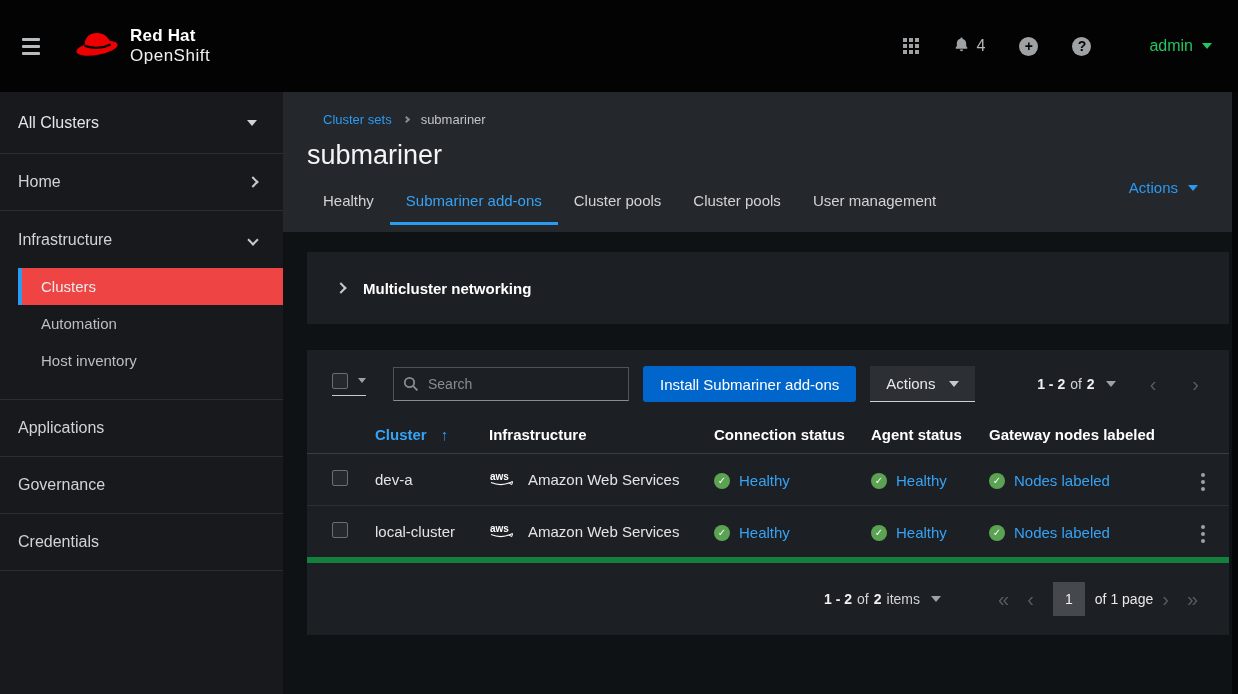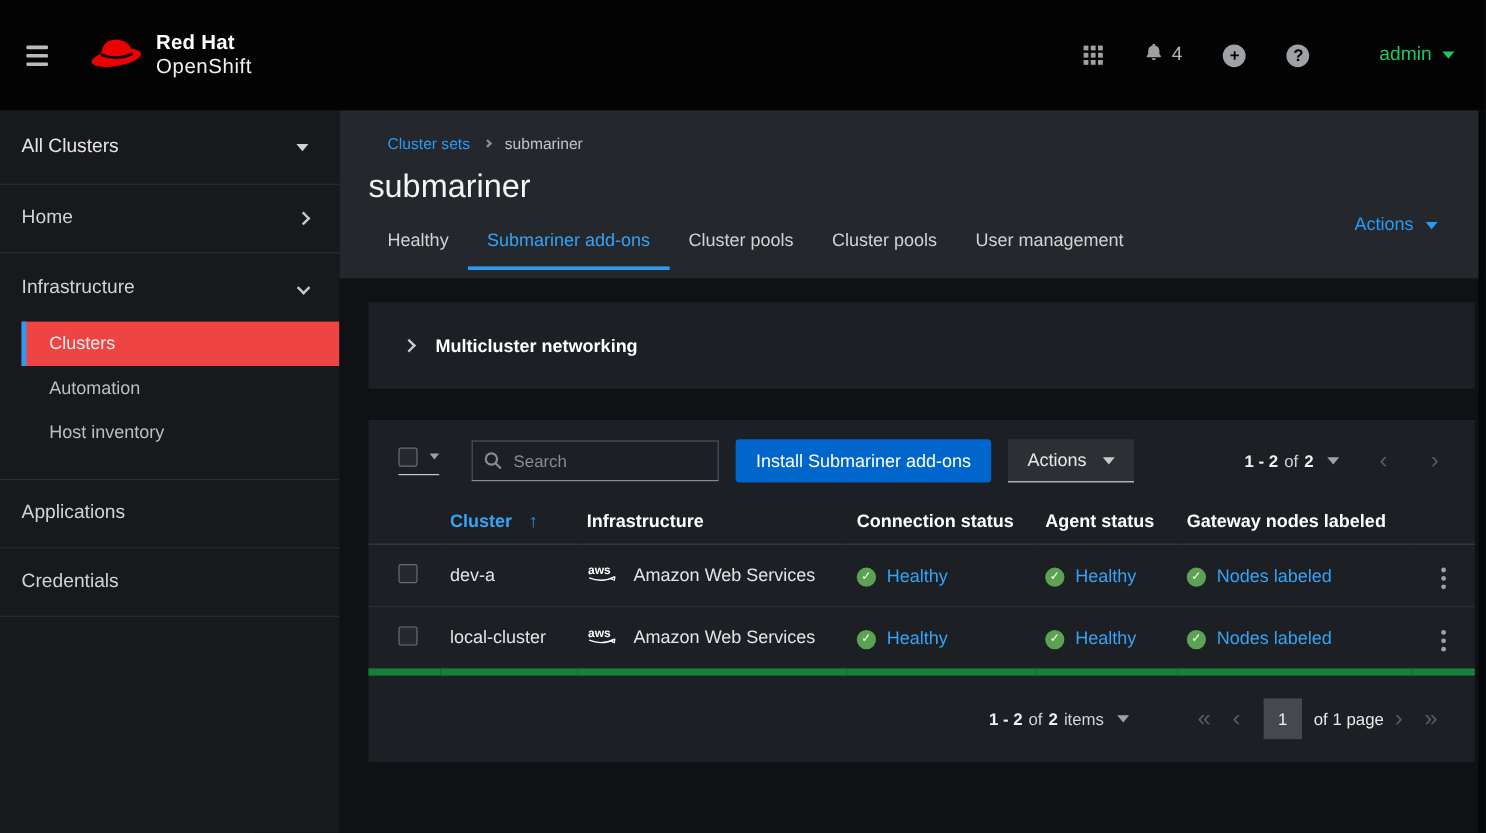--- a/index.html
+++ b/index.html
@@ -60,21 +60,21 @@
   .expand-card { height:72px; display:flex; align-items:center; gap:18px; padding-left:30px; cursor:pointer; margin-bottom:26px; }
   .expand-card .chev { color:#c8c9cb; }
   .expand-title { font-size:15px; font-weight:bold; color:#fff; }
   
   .toolbar { display:flex; align-items:center; padding:16px 16px 12px 25px; }
   .bulk-select { display:flex; align-items:center; gap:10px; padding-bottom:6px; border-bottom:1px solid #c8c9cb; cursor:pointer; color:#9fa2a5; }
   .checkbox { appearance:none; -webkit-appearance:none; width:16px; height:16px; background:#26292d;
     border:1.5px solid #6a6e73; border-radius:2px; cursor:pointer; margin:0; }
   .search-wrap { position:relative; margin-left:27px; }
   .search-wrap svg { position:absolute; left:10px; top:9px; }
-  .search-input { width:206px; height:34px; background:#1c1f23; border:1px solid #4f5256; border-bottom-color:#8a8d90;
+  .search-input { width:236px; height:34px; background:#1c1f23; border:1px solid #4f5256; border-bottom-color:#8a8d90;
     color:#e0e0e2; font-size:14px; padding:0 8px 0 34px; font-family:inherit; }
   .search-input::placeholder { color:#898c90; }
   .btn-primary { margin-left:14px; height:36px; padding:0 17px; background:#0066cc; color:#fff; border:none;
     border-radius:3px; font-size:15px; font-family:inherit; cursor:pointer; }
   .btn-control { margin-left:14px; height:36px; padding:0 16px; background:#2c2f33; color:#e8e8e9; border:none;
     border-bottom:1px solid #d0d0d0; font-size:15px; font-family:inherit; cursor:pointer;
     display:flex; align-items:center; gap:14px; }
   .btn-control .caret { color:#c8c9cb; }
   .pag-top { margin-left:auto; display:flex; align-items:center; font-size:14px; color:#d2d3d5; margin-right:14px; }
   .pag-summary { display:flex; gap:5px; align-items:center; cursor:pointer; }
@@ -183,20 +183,23 @@
       </div>
       <div class="sub-item">
         <span>Automation</span>
       </div>
       <div class="sub-item">
         <span>Host inventory</span>
       </div>
     </div>
     <div class="side-row nav-row">
       <span>Applications</span>
+    </div>
+    <div class="side-row nav-row">
+      <span>Governance</span>
     </div>
     <div class="side-row nav-row">
       <span>Credentials</span>
     </div>
   </nav>
 
   <main class="main">
     <div class="page-header">
       <div class="breadcrumb">
         <a>Cluster sets</a>

